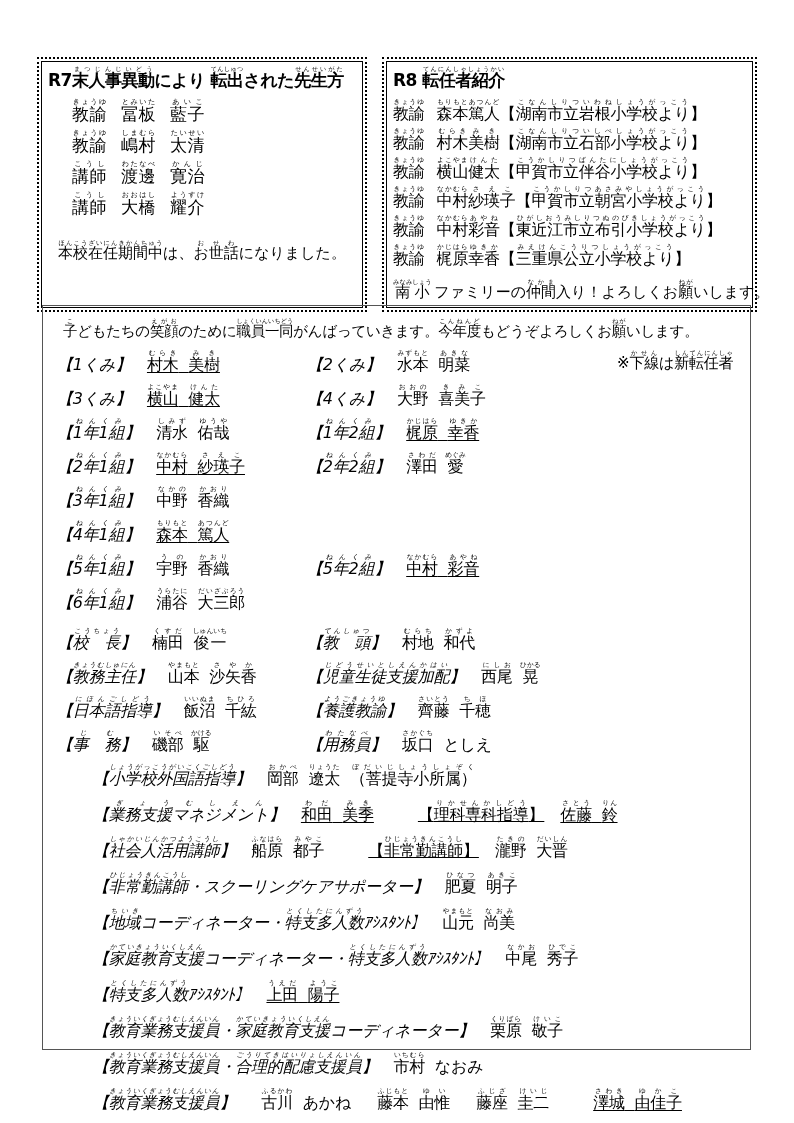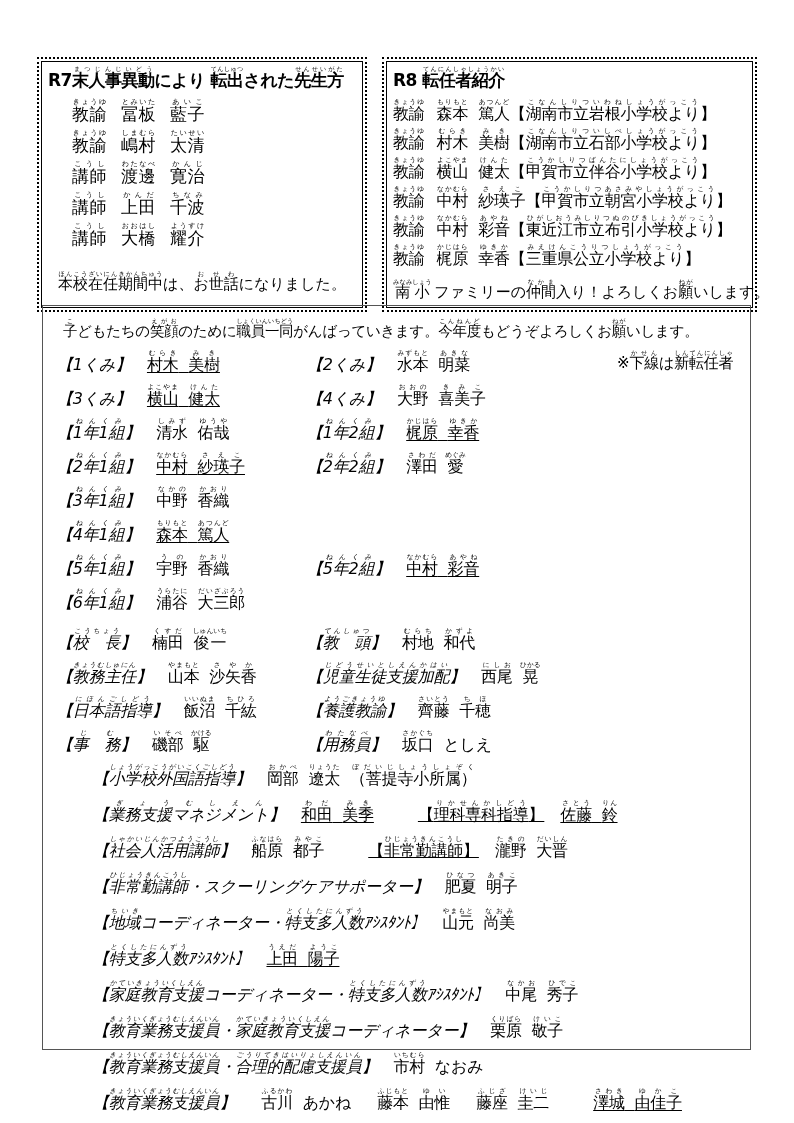--- a/index.html
+++ b/index.html
@@ -80,21 +80,21 @@
     white-space: nowrap;
   }
 
   .in-line {
     font-size: 16px;
     margin: 0 0 2px 0;
     white-space: nowrap;
     letter-spacing: -0.2px;
   }
   .in-line .role { margin-right: 12px; }
-  .in-line .sur  { margin-right: 10px; }
+  .in-line .sur  { }
 
   .in-foot {
     font-size: 15px;
     text-align: center;
     margin-top: 8px;
     white-space: nowrap;
   }
 
   
   #staff-box {
@@ -150,21 +150,20 @@
 
   <div class="box-dotted" id="transfer-out-box">
     <div class="box-inner">
       <div class="box-title">
         <span>R7</span><ruby>末人事異動<rt>まつじんじいどう</rt></ruby>により&nbsp;<ruby>転出<rt>てんしゅつ</rt></ruby>された<ruby>先生方<rt>せんせいがた</rt></ruby>
       </div>
       <div id="out-staff-list">
           <div class="out-line"><span class="role"><ruby>教諭<rt>きょうゆ</rt></ruby></span><span class="sur"><ruby>冨板<rt>とみいた</rt></ruby></span><span><ruby>藍子<rt>あいこ</rt></ruby></span></div>
           <div class="out-line"><span class="role"><ruby>教諭<rt>きょうゆ</rt></ruby></span><span class="sur"><ruby>嶋村<rt>しまむら</rt></ruby></span><span><ruby>太清<rt>たいせい</rt></ruby></span></div>
           <div class="out-line"><span class="role"><ruby>講師<rt>こうし</rt></ruby></span><span class="sur"><ruby>渡邊<rt>わたなべ</rt></ruby></span><span><ruby>寛治<rt>かんじ</rt></ruby></span></div>
-          <div class="out-line"><span class="role"><ruby>講師<rt>こうし</rt></ruby></span><span class="sur"><ruby>上田<rt>かんだ</rt></ruby></span><span><ruby>千波<rt>ちなみ</rt></ruby></span></div>
           <div class="out-line"><span class="role"><ruby>講師<rt>こうし</rt></ruby></span><span class="sur"><ruby>大橋<rt>おおはし</rt></ruby></span><span><ruby>耀介<rt>ようすけ</rt></ruby></span></div>
         </div>
       <div class="out-foot">
         <ruby>本校在任期間中<rt>ほんこうざいにんきかんちゅう</rt></ruby>は、<ruby>お世話<rt>おせわ</rt></ruby>になりました。
       </div>
     </div>
   </div>
 
   <div class="box-dotted" id="transfer-in-box">
     <div class="box-inner">
@@ -211,22 +210,22 @@
       <div class="row"><span class="col-a"><span class="lbl">【<ruby>日本語指導<rt>にほんごしどう</rt></ruby>】</span><span class="nm gap-m"><ruby>飯沼<rt>いいぬま</rt></ruby>&nbsp;&nbsp;<ruby>千紘<rt>ちひろ</rt></ruby></span></span><span class="col-b"><span class="lbl">【<ruby>養護教諭<rt>ようごきょうゆ</rt></ruby>】</span><span class="nm gap-m"><ruby>齊藤<rt>さいとう</rt></ruby>&nbsp;&nbsp;<ruby>千穂<rt>ちほ</rt></ruby></span></span></div>
       <div class="row"><span class="col-a"><span class="lbl">【<ruby>事　務<rt>じむ</rt></ruby>】</span><span class="nm gap-m"><ruby>磯部<rt>いそべ</rt></ruby>&nbsp;&nbsp;<ruby>駆<rt>かける</rt></ruby></span></span><span class="col-b"><span class="lbl">【<ruby>用務員<rt>わたなべ</rt></ruby>】</span><span class="nm gap-m"><ruby>坂口<rt>さかぐち</rt></ruby>&nbsp;&nbsp;<span>としえ</span></span></span></div>
     </div>
 
   <div id="long-rows">
       <div class="row tall"><span class="lbl">【<ruby>小学校外国語指導<rt>しょうがっこうがいこくごしどう</rt></ruby>】</span><span class="nm gap-m"><ruby>岡部<rt>おかべ</rt></ruby>&nbsp;&nbsp;<ruby>遼太<rt>りょうた</rt></ruby></span><span class="gap-s"><ruby>（菩提寺小所属）<rt>ぼだいじしょうしょぞく</rt></ruby></span></div>
       <div class="row tall"><span class="lbl">【<ruby>業務支援マネジメント<rt>ぎょうむしえん</rt></ruby>】</span><span class="nm ul gap-m"><ruby>和田<rt>わだ</rt></ruby>&nbsp;&nbsp;<ruby>美季<rt>みき</rt></ruby></span><span class="gap-xl">【<ruby>理科専科指導<rt>りかせんかしどう</rt></ruby>】</span><span class="nm ul gap-m"><ruby>佐藤<rt>さとう</rt></ruby>&nbsp;&nbsp;<ruby>鈴<rt>りん</rt></ruby></span></div>
       <div class="row tall"><span class="lbl">【<ruby>社会人活用講師<rt>しゃかいじんかつようこうし</rt></ruby>】</span><span class="nm gap-m"><ruby>船原<rt>ふなはら</rt></ruby>&nbsp;&nbsp;<ruby>都子<rt>みやこ</rt></ruby></span><span class="gap-xl">【<ruby>非常勤講師<rt>ひじょうきんこうし</rt></ruby>】</span><span class="nm gap-m"><ruby>瀧野<rt>たきの</rt></ruby>&nbsp;&nbsp;<ruby>大晋<rt>だいしん</rt></ruby></span></div>
       <div class="row tall"><span class="lbl">【<ruby>非常勤講師<rt>ひじょうきんこうし</rt></ruby>・スクーリングケアサポーター】</span><span class="nm gap-m"><ruby>肥夏<rt>ひなつ</rt></ruby>&nbsp;&nbsp;<ruby>明子<rt>あきこ</rt></ruby></span></div>
       <div class="row tall"><span class="lbl">【<ruby>地域<rt>ちいき</rt></ruby>コーディネーター・<ruby>特支多人数<rt>とくしたにんずう</rt></ruby>ｱｼｽﾀﾝﾄ】</span><span class="nm gap-m"><ruby>山元<rt>やまもと</rt></ruby>&nbsp;&nbsp;<ruby>尚美<rt>なおみ</rt></ruby></span></div>
+      <div class="row tall"><span class="lbl">【<ruby>家庭教育支援<rt>かていきょういくしえん</rt></ruby>コーディネーター・<ruby>特支多人数<rt>とくしたにんずう</rt></ruby>ｱｼｽﾀﾝﾄ】</span><span class="nm gap-m"><ruby>中尾<rt>なかお</rt></ruby>&nbsp;&nbsp;<ruby>秀子<rt>ひでこ</rt></ruby></span></div>
       <div class="row tall"><span class="lbl">【<ruby>特支多人数<rt>とくしたにんずう</rt></ruby>ｱｼｽﾀﾝﾄ】</span><span class="nm ul gap-m"><ruby>上田<rt>うえだ</rt></ruby>&nbsp;&nbsp;<ruby>陽子<rt>ようこ</rt></ruby></span></div>
-      <div class="row tall"><span class="lbl">【<ruby>家庭教育支援<rt>かていきょういくしえん</rt></ruby>コーディネーター・<ruby>特支多人数<rt>とくしたにんずう</rt></ruby>ｱｼｽﾀﾝﾄ】</span><span class="nm gap-m"><ruby>中尾<rt>なかお</rt></ruby>&nbsp;&nbsp;<ruby>秀子<rt>ひでこ</rt></ruby></span></div>
       <div class="row tall"><span class="lbl">【<ruby>教育業務支援員<rt>きょういくぎょうむしえんいん</rt></ruby>・<ruby>家庭教育支援<rt>かていきょういくしえん</rt></ruby>コーディネーター】</span><span class="nm gap-m"><ruby>栗原<rt>くりばら</rt></ruby>&nbsp;&nbsp;<ruby>敬子<rt>けいこ</rt></ruby></span></div>
       <div class="row tall"><span class="lbl">【<ruby>教育業務支援員<rt>きょういくぎょうむしえんいん</rt></ruby>・<ruby>合理的配慮支援員<rt>ごうりてきはいりょしえんいん</rt></ruby>】</span><span class="nm gap-m"><ruby>市村<rt>いちむら</rt></ruby>&nbsp;&nbsp;<span>なおみ</span></span></div>
     </div>
 
   <div id="tail-rows">
       <div class="row tall"><span class="lbl">【<ruby>教育業務支援員<rt>きょういくぎょうむしえんいん</rt></ruby>】</span><span class="nm gap-l"><ruby>古川<rt>ふるかわ</rt></ruby>&nbsp;&nbsp;<span>あかね</span></span><span class="nm gap-l"><ruby>藤本<rt>ふじもと</rt></ruby>&nbsp;&nbsp;<ruby>由惟<rt>ゆい</rt></ruby></span><span class="nm gap-l"><ruby>藤座<rt>ふじざ</rt></ruby>&nbsp;&nbsp;<ruby>圭二<rt>けいじ</rt></ruby></span><span class="nm ul gap-xl"><ruby>澤城<rt>さわき</rt></ruby>&nbsp;&nbsp;<ruby>由佳子<rt>ゆかこ</rt></ruby></span></div>
     </div>
 
 </div>
 

